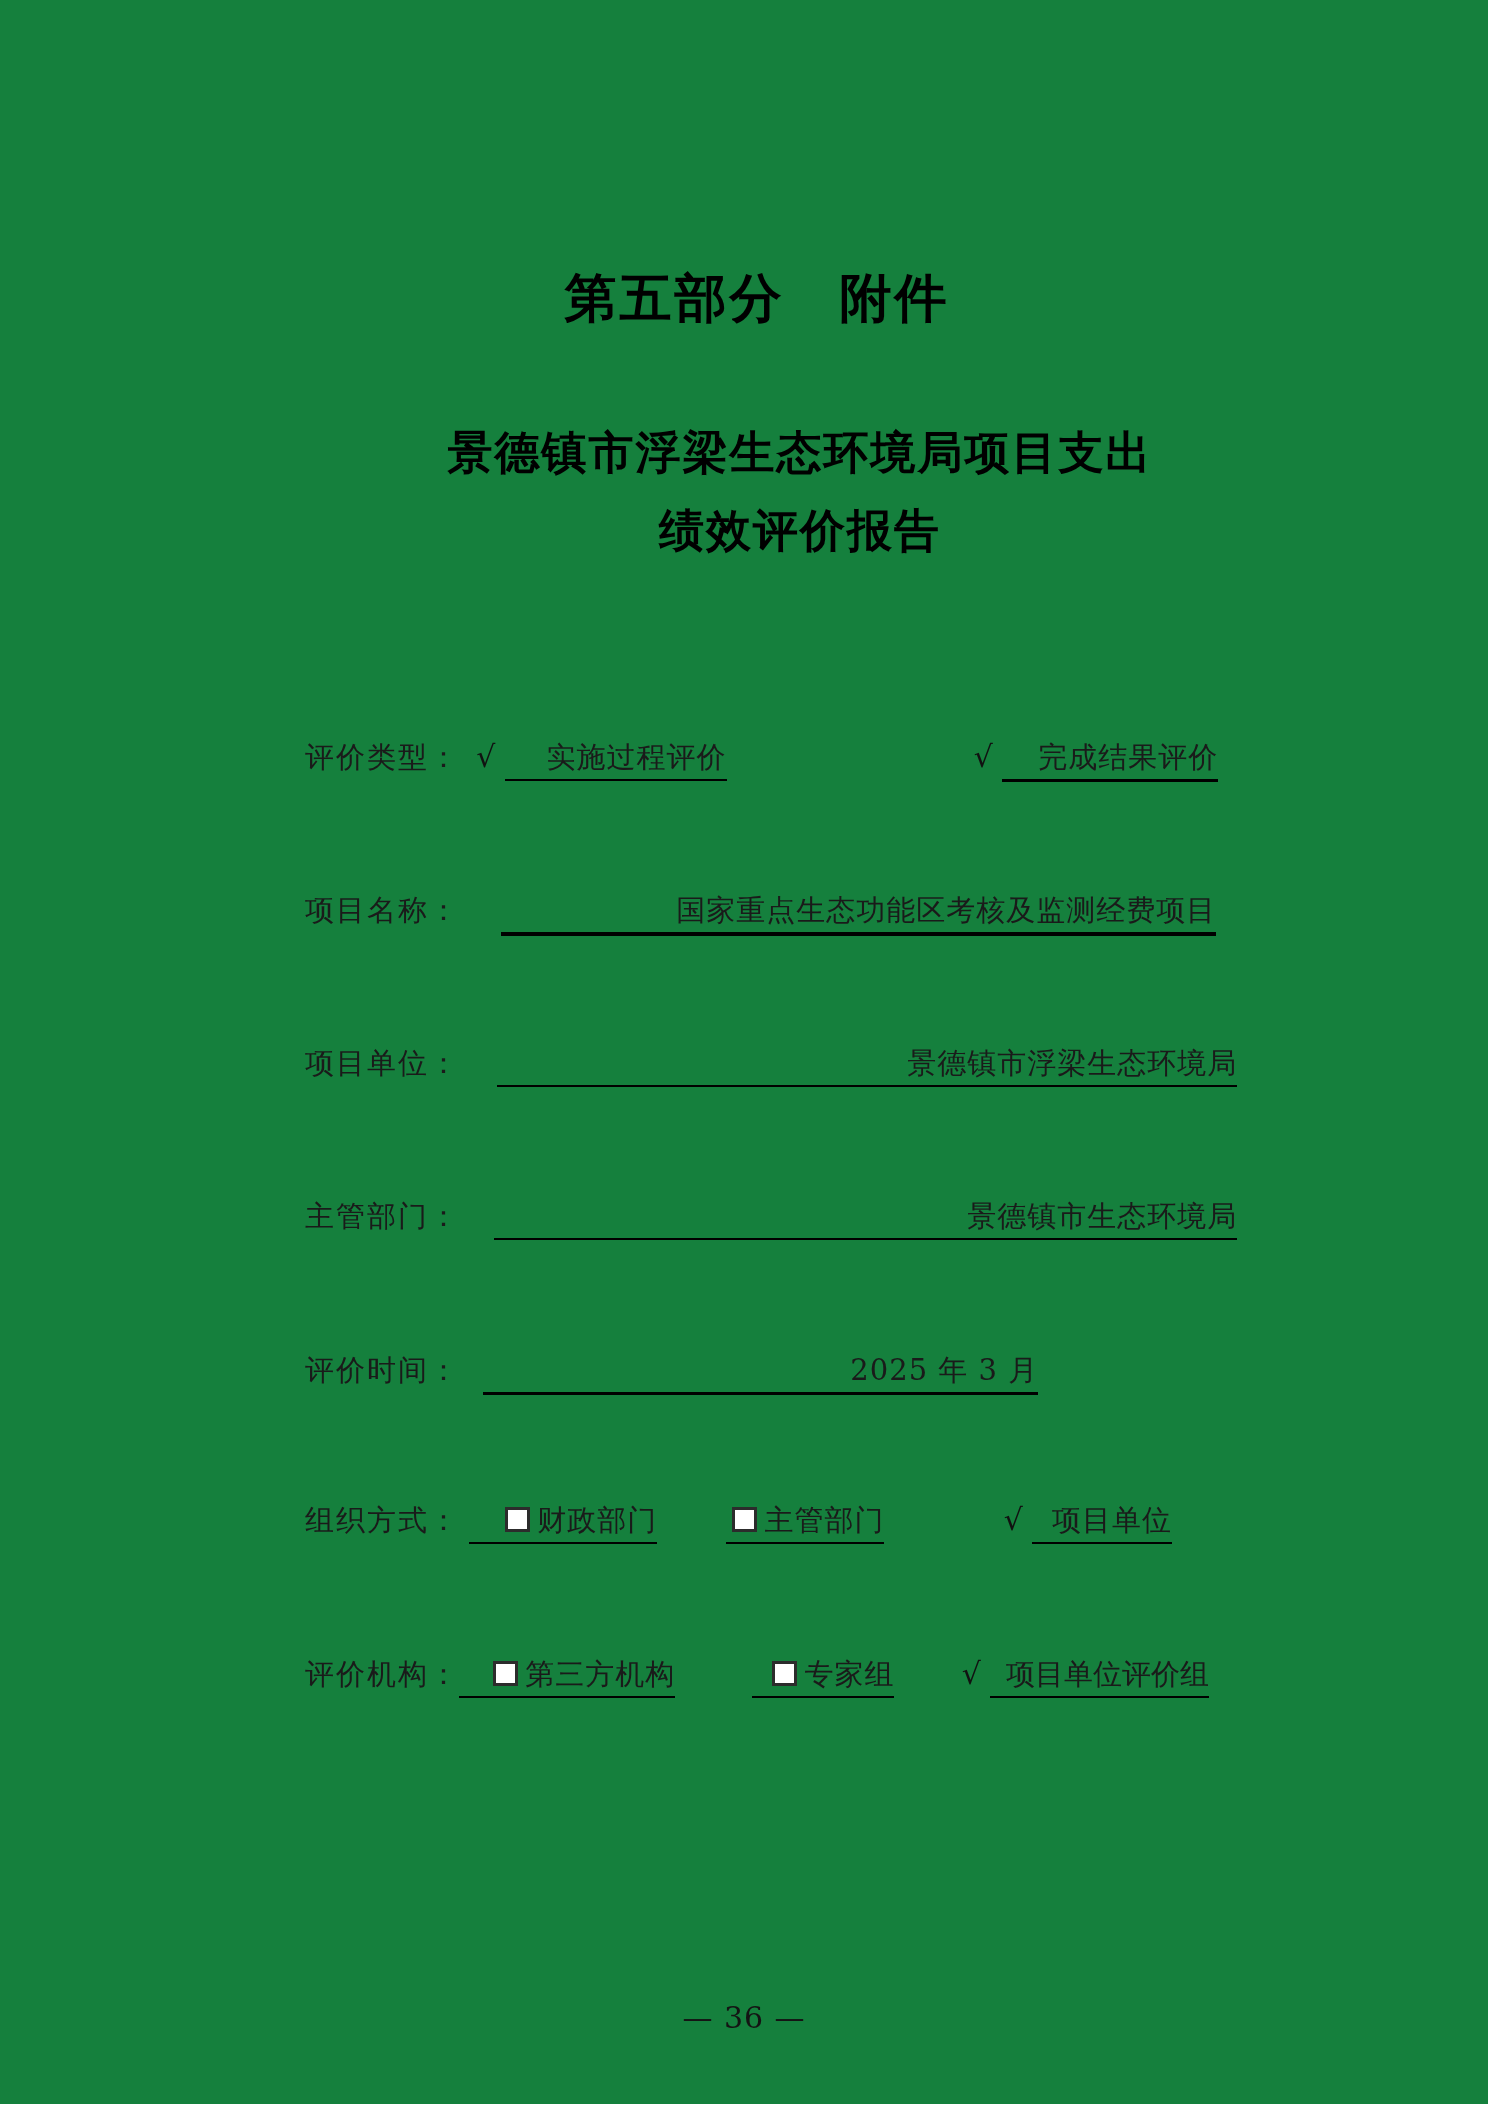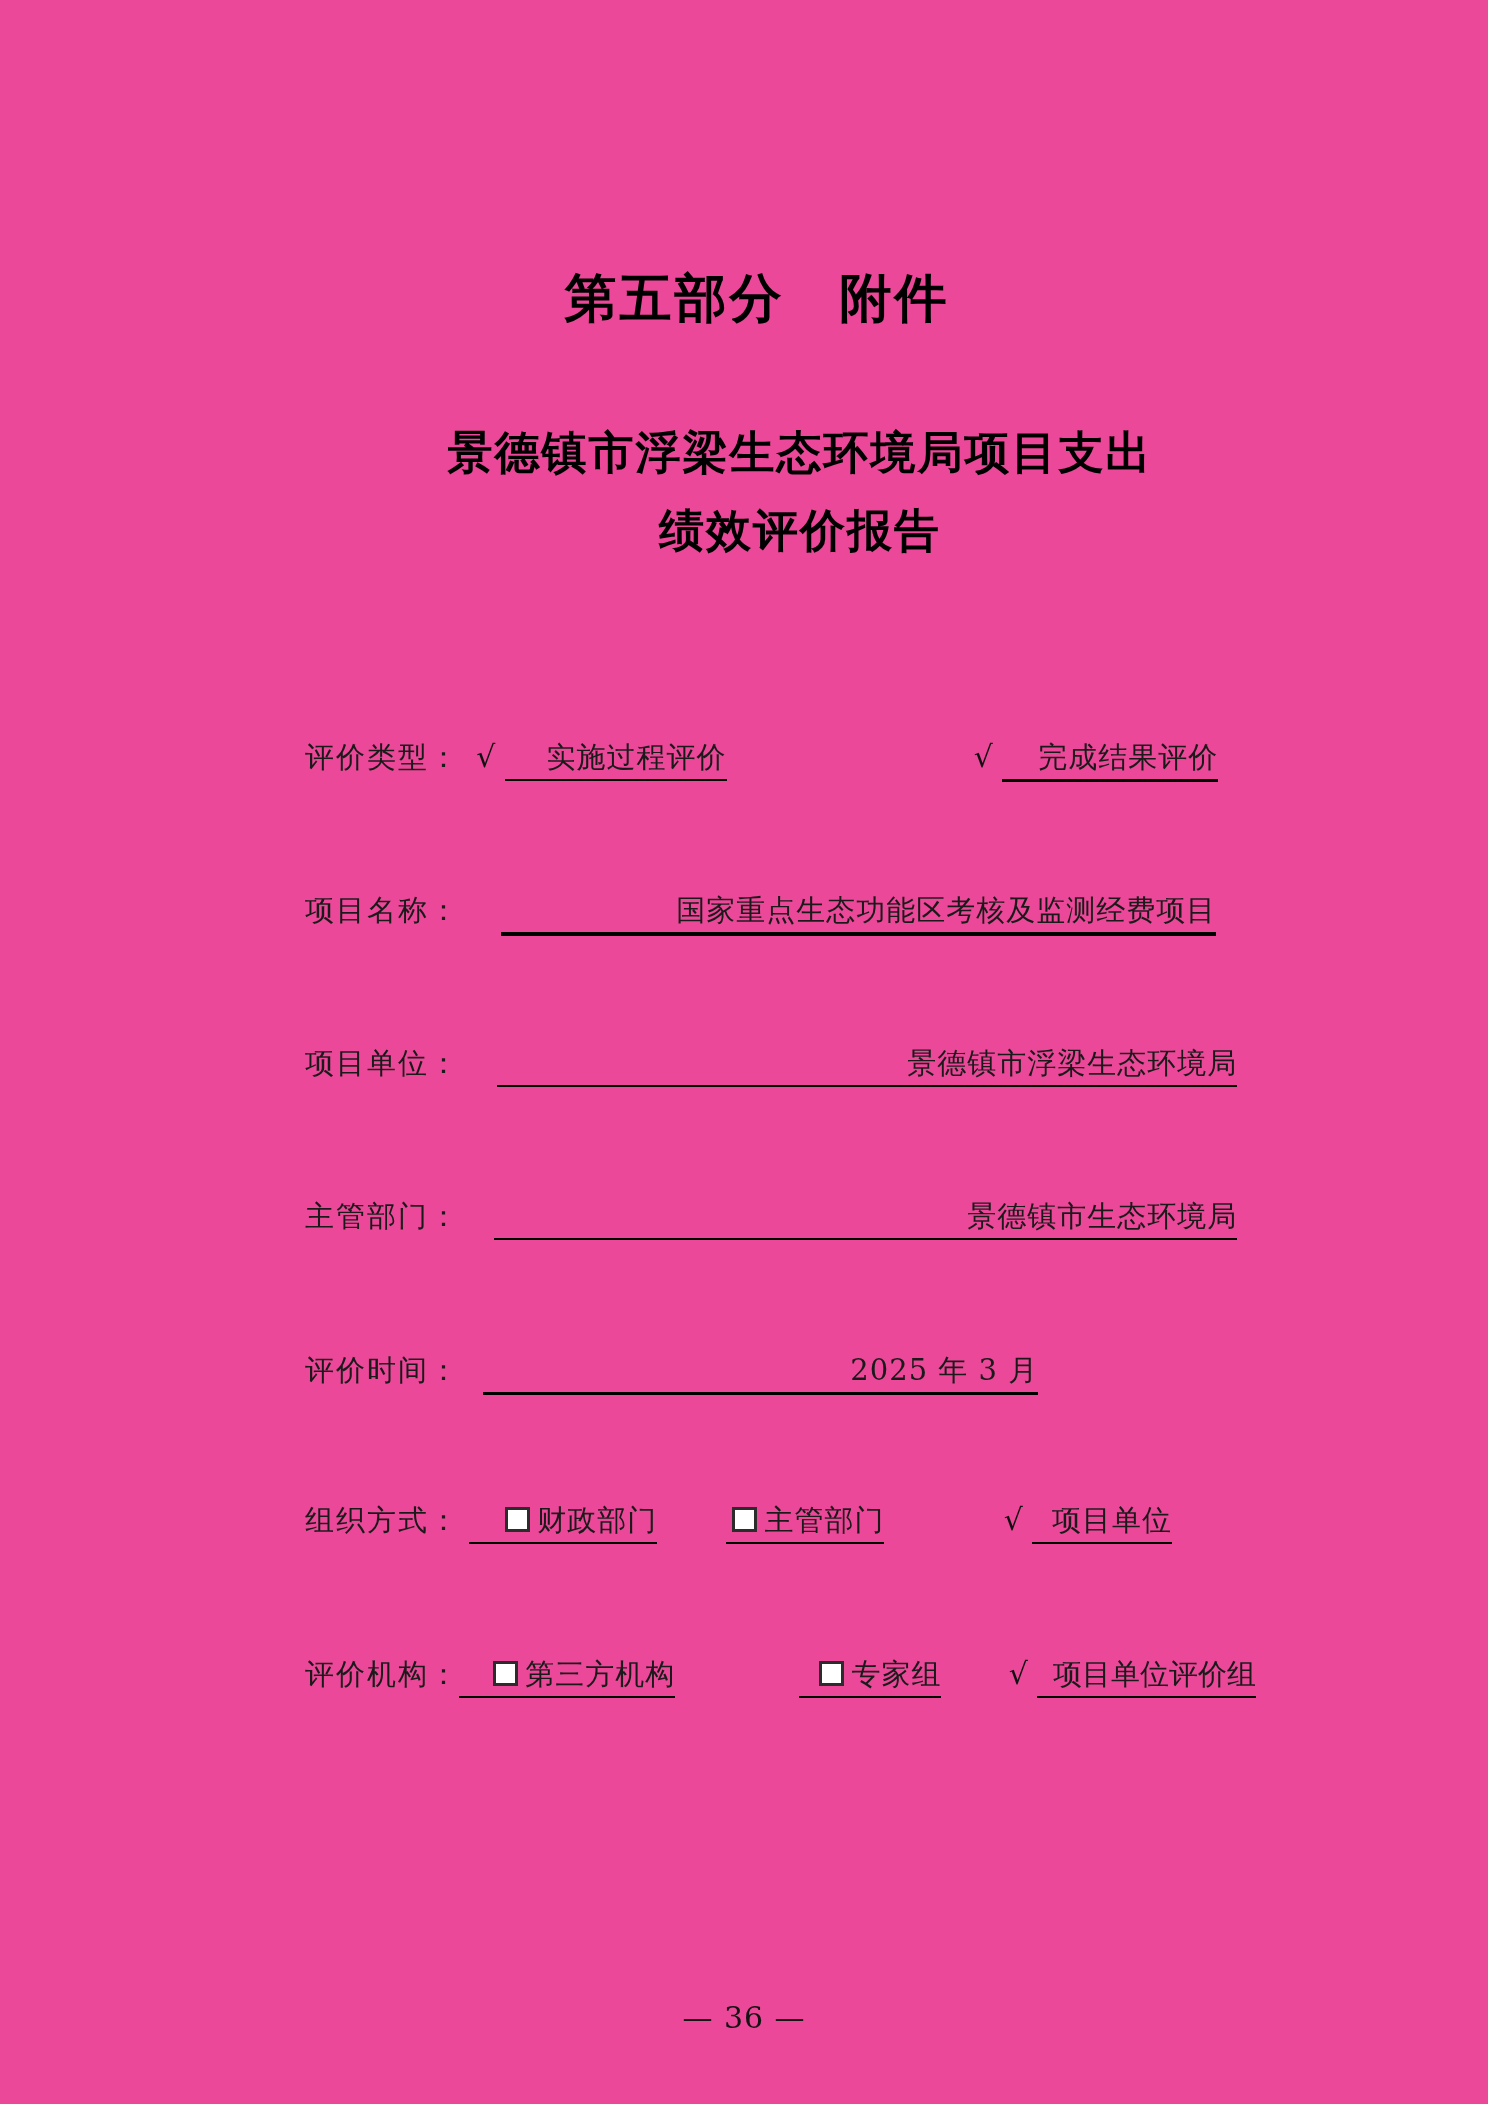--- a/index.html
+++ b/index.html
@@ -1,20 +1,20 @@
 <!DOCTYPE html>
 <html><head>
 <meta charset="utf-8">
 <style>
   html,body{margin:0;padding:0;background:#ffffff;}
   .page{
     position:relative;
     width:1488px;
     height:2104px;
-    background:#ec4899;
+    background:#15803d;
     overflow:hidden;
     font-family:"DejaVu Serif","Liberation Serif",serif;
     color:#1a1a1a;
   }
   .section-title{
     position:absolute;
     top:264px;
     left:0;
     width:100%;
     box-sizing:border-box;
@@ -139,20 +139,20 @@
     <span class="lbl">组织方式：</span>
     <span class="ul opt" style="margin-left:10px;width:188px"><span class="box"></span><span>财政部门</span></span>
     <span class="ul opt" style="margin-left:60px;width:158px"><span class="box"></span><span>主管部门</span></span>
     <span class="check" style="margin-left:110px">√</span>
     <span class="ul" style="width:140px">项目单位</span>
   </div>
 
   <div class="row r7">
     <span class="lbl">评价机构：</span>
     <span class="ul opt" style="width:216px"><span class="box"></span><span>第三方机构</span></span>
-    <span class="ul opt" style="margin-left:115px;width:142px"><span class="box"></span><span>专家组</span></span>
+    <span class="ul opt" style="margin-left:68px;width:142px"><span class="box"></span><span>专家组</span></span>
     <span class="check" style="margin-left:58px">√</span>
     <span class="ul" style="width:219px;letter-spacing:0">项目单位评价组</span>
   </div>
 
   <div class="page-number">— 36 —</div>
 
 </div>
 
 </body></html>

